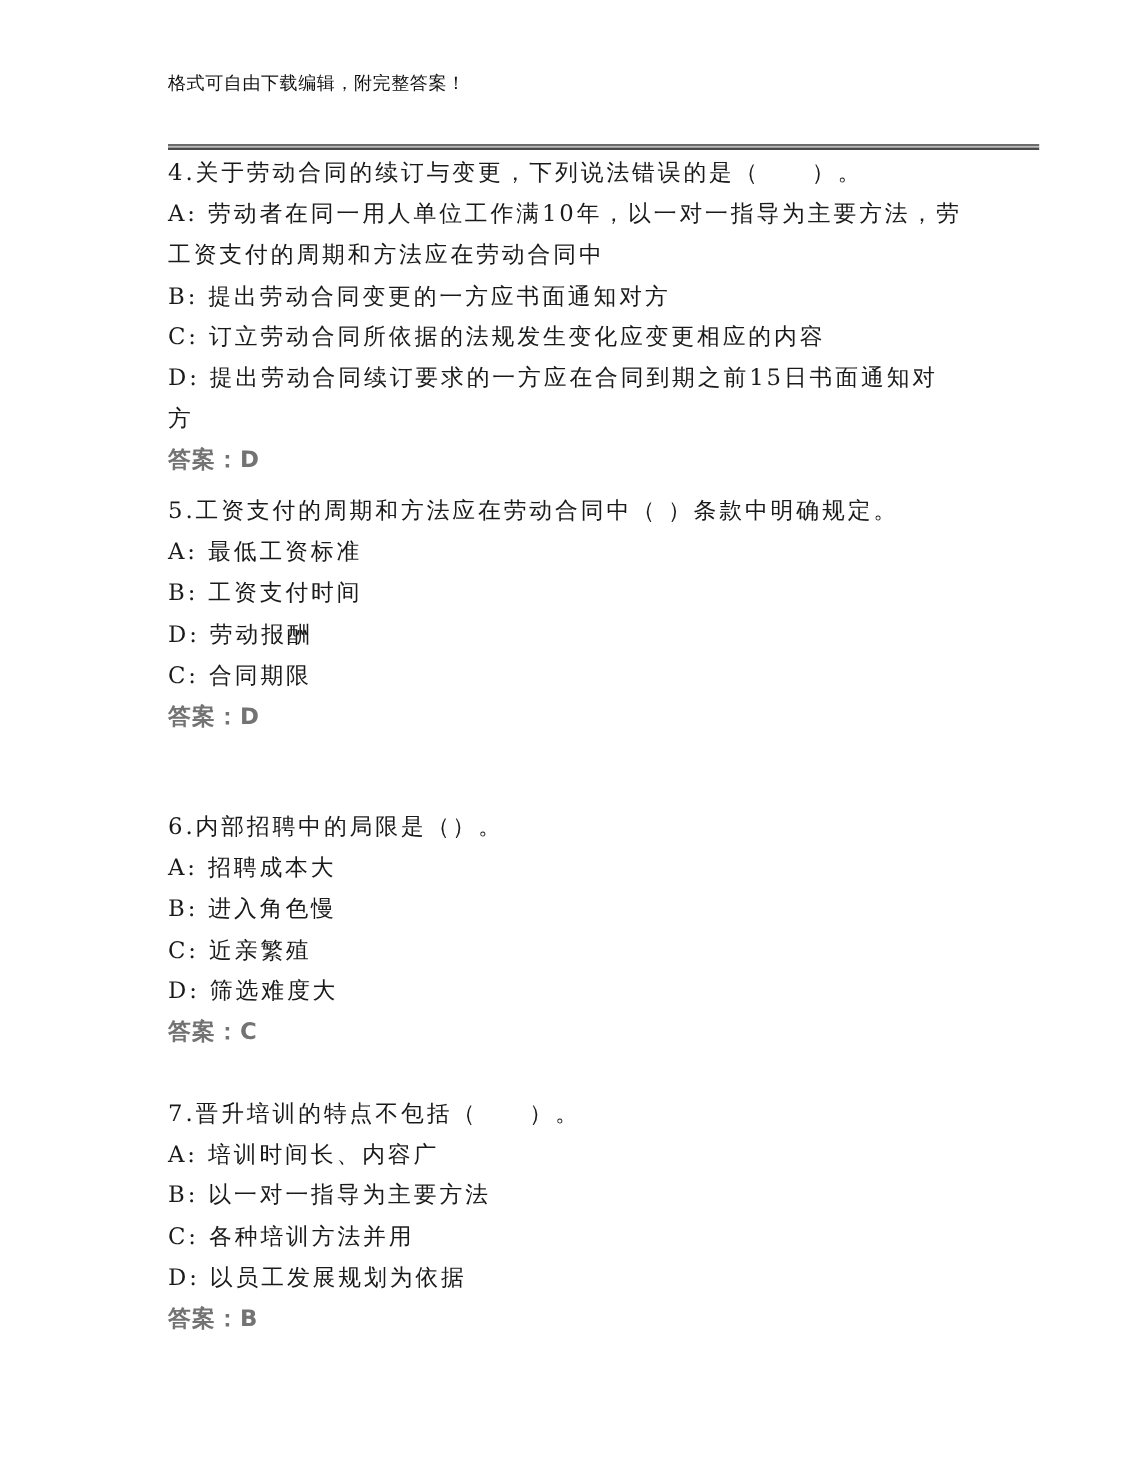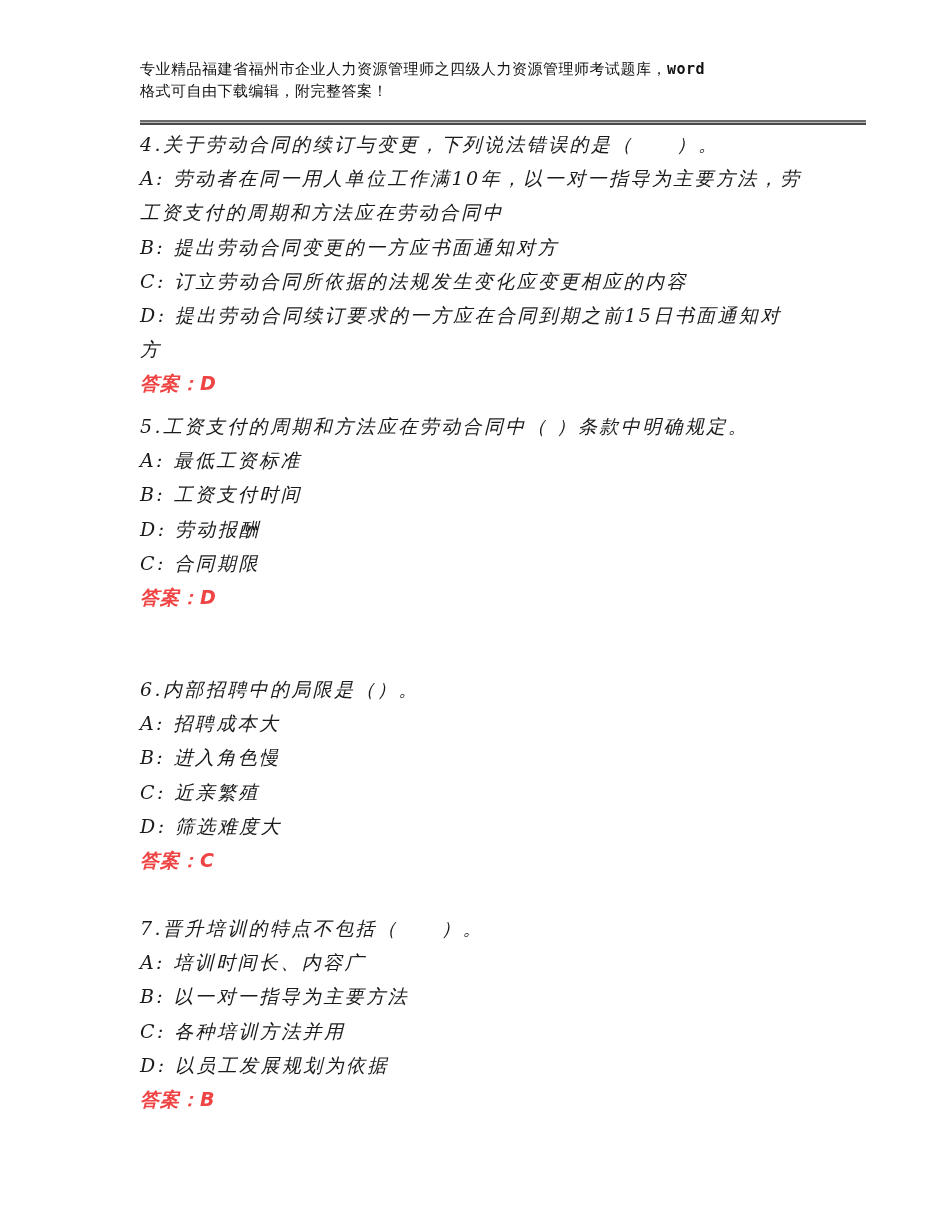--- a/index.html
+++ b/index.html
@@ -58,42 +58,40 @@
       background: #4a4a4a;
     }
     .question {
       position: absolute;
       left: 140px;
       width: 660px;
       font-size: 19px;
       line-height: 34.2px;
       letter-spacing: 2.4px;
       color: #1a1a1a;
-      font-style: italic;
     }
     .question .line {
       display: block;
       white-space: nowrap;
     }
     .question .answer {
       display: block;
       font-family: "DejaVu Sans", "Liberation Sans", sans-serif;
       font-weight: bold;
       letter-spacing: 1px;
-      color: #ef4444;
+      color: #737373;
     }
     .opt-label {
       font-family: "DejaVu Serif", "Liberation Serif", serif;
     }
   </style>
 </head>
 <body>
 
 <div class="header">
-  <div><span>专业精品福建省福州市企业人力资源管理师之四级人力资源管理师考试题库，</span><span class="latin">word</span></div>
   <div>格式可自由下载编辑，附完整答案！</div>
 </div>
 
 <div class="rule">
   <div class="thick"></div>
   <div class="gap"></div>
   <div class="thin"></div>
 </div>
 
 <div class="question" style="top:127px;">

